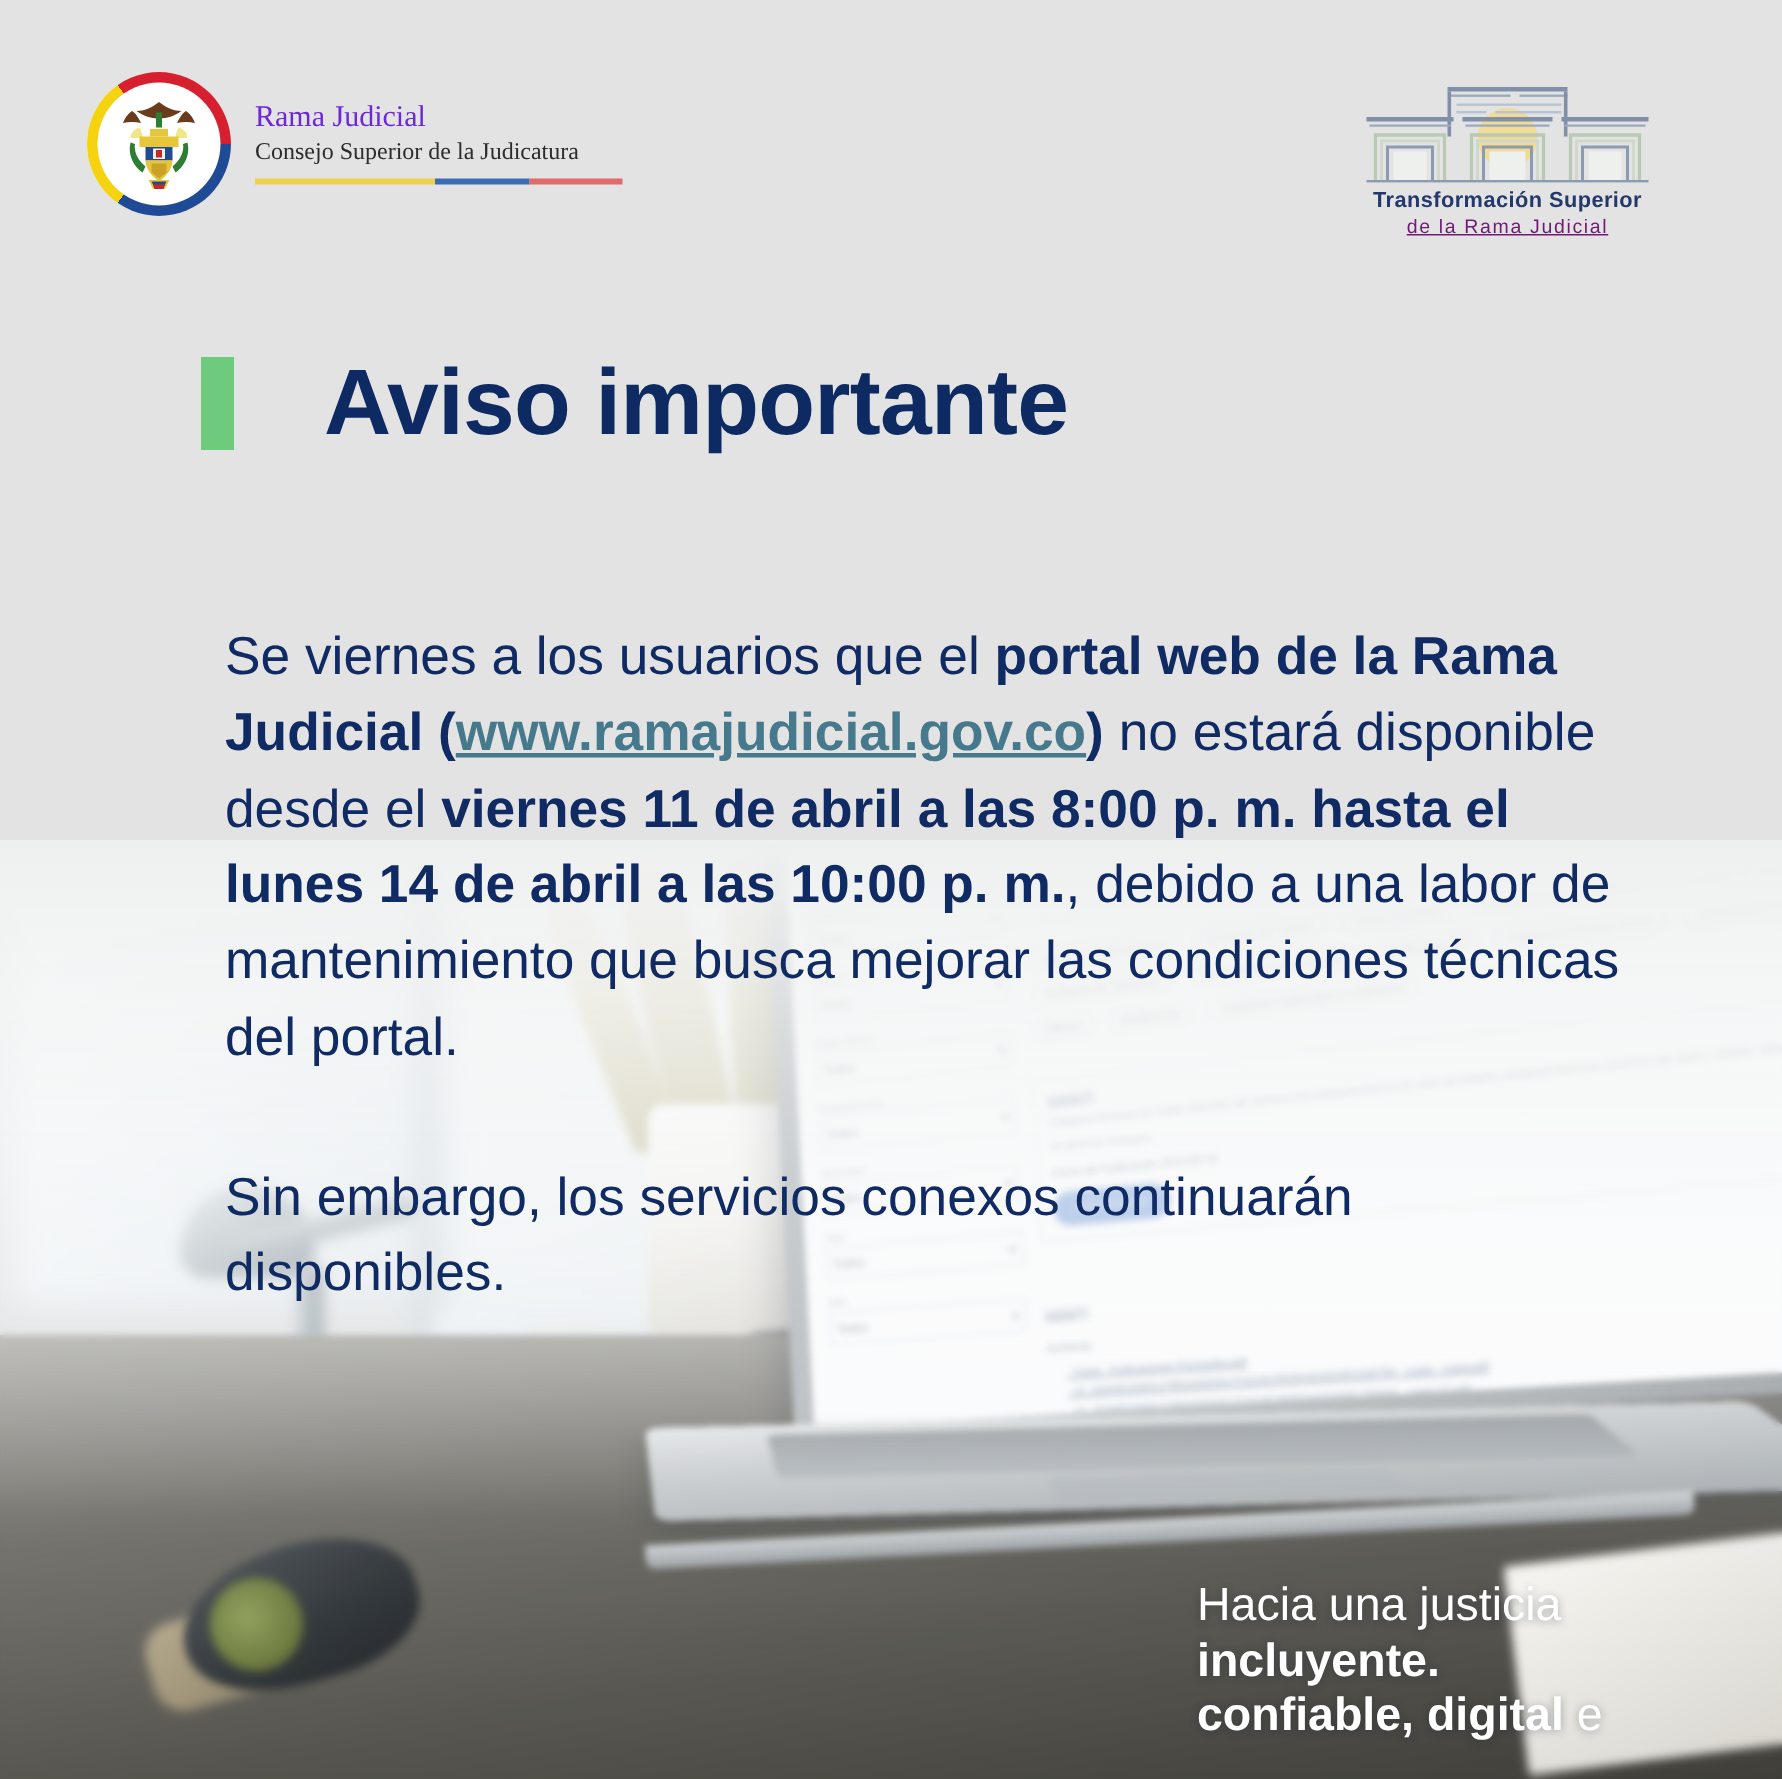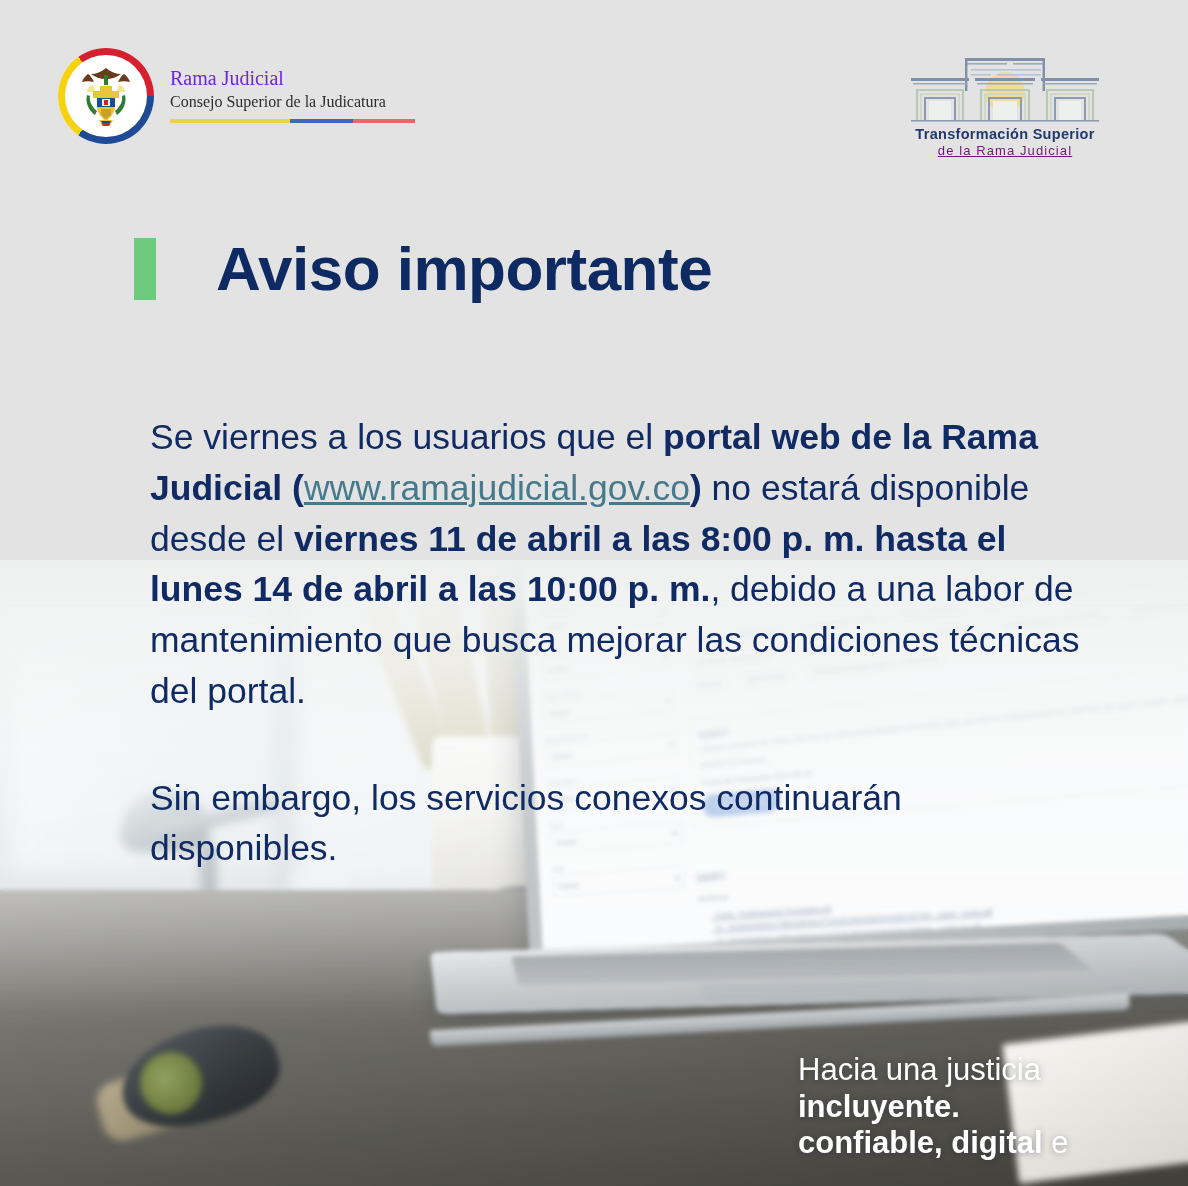--- a/index.html
+++ b/index.html
@@ -282,21 +282,21 @@
   }
 
   
   .copy {
     position: absolute; left: 150px; top: 412px; width: 948px;
     color: #102a63; font-size: 35.5px; line-height: 1.43;
   }
   .copy p { margin: 0; }
   .copy .gap { height: 56px; }
   .copy b { font-weight: bold; }
-  .copy .link { color: #46798b; text-decoration: underline; font-weight: normal; text-align: center; }
+  .copy .link { color: #46798b; text-decoration: underline; font-weight: bold; text-align: center; }
 
   
   .tagline {
     position: absolute; right: 60px; bottom: 24px; width: 330px;
     text-align: left; color: #ffffff; font-size: 31px; line-height: 1.18;
     text-shadow: 0 1px 6px rgba(20,30,45,.35);
   }
   .tagline .light { font-weight: normal; }
   .tagline .bold { font-weight: bold; }
 </style>

